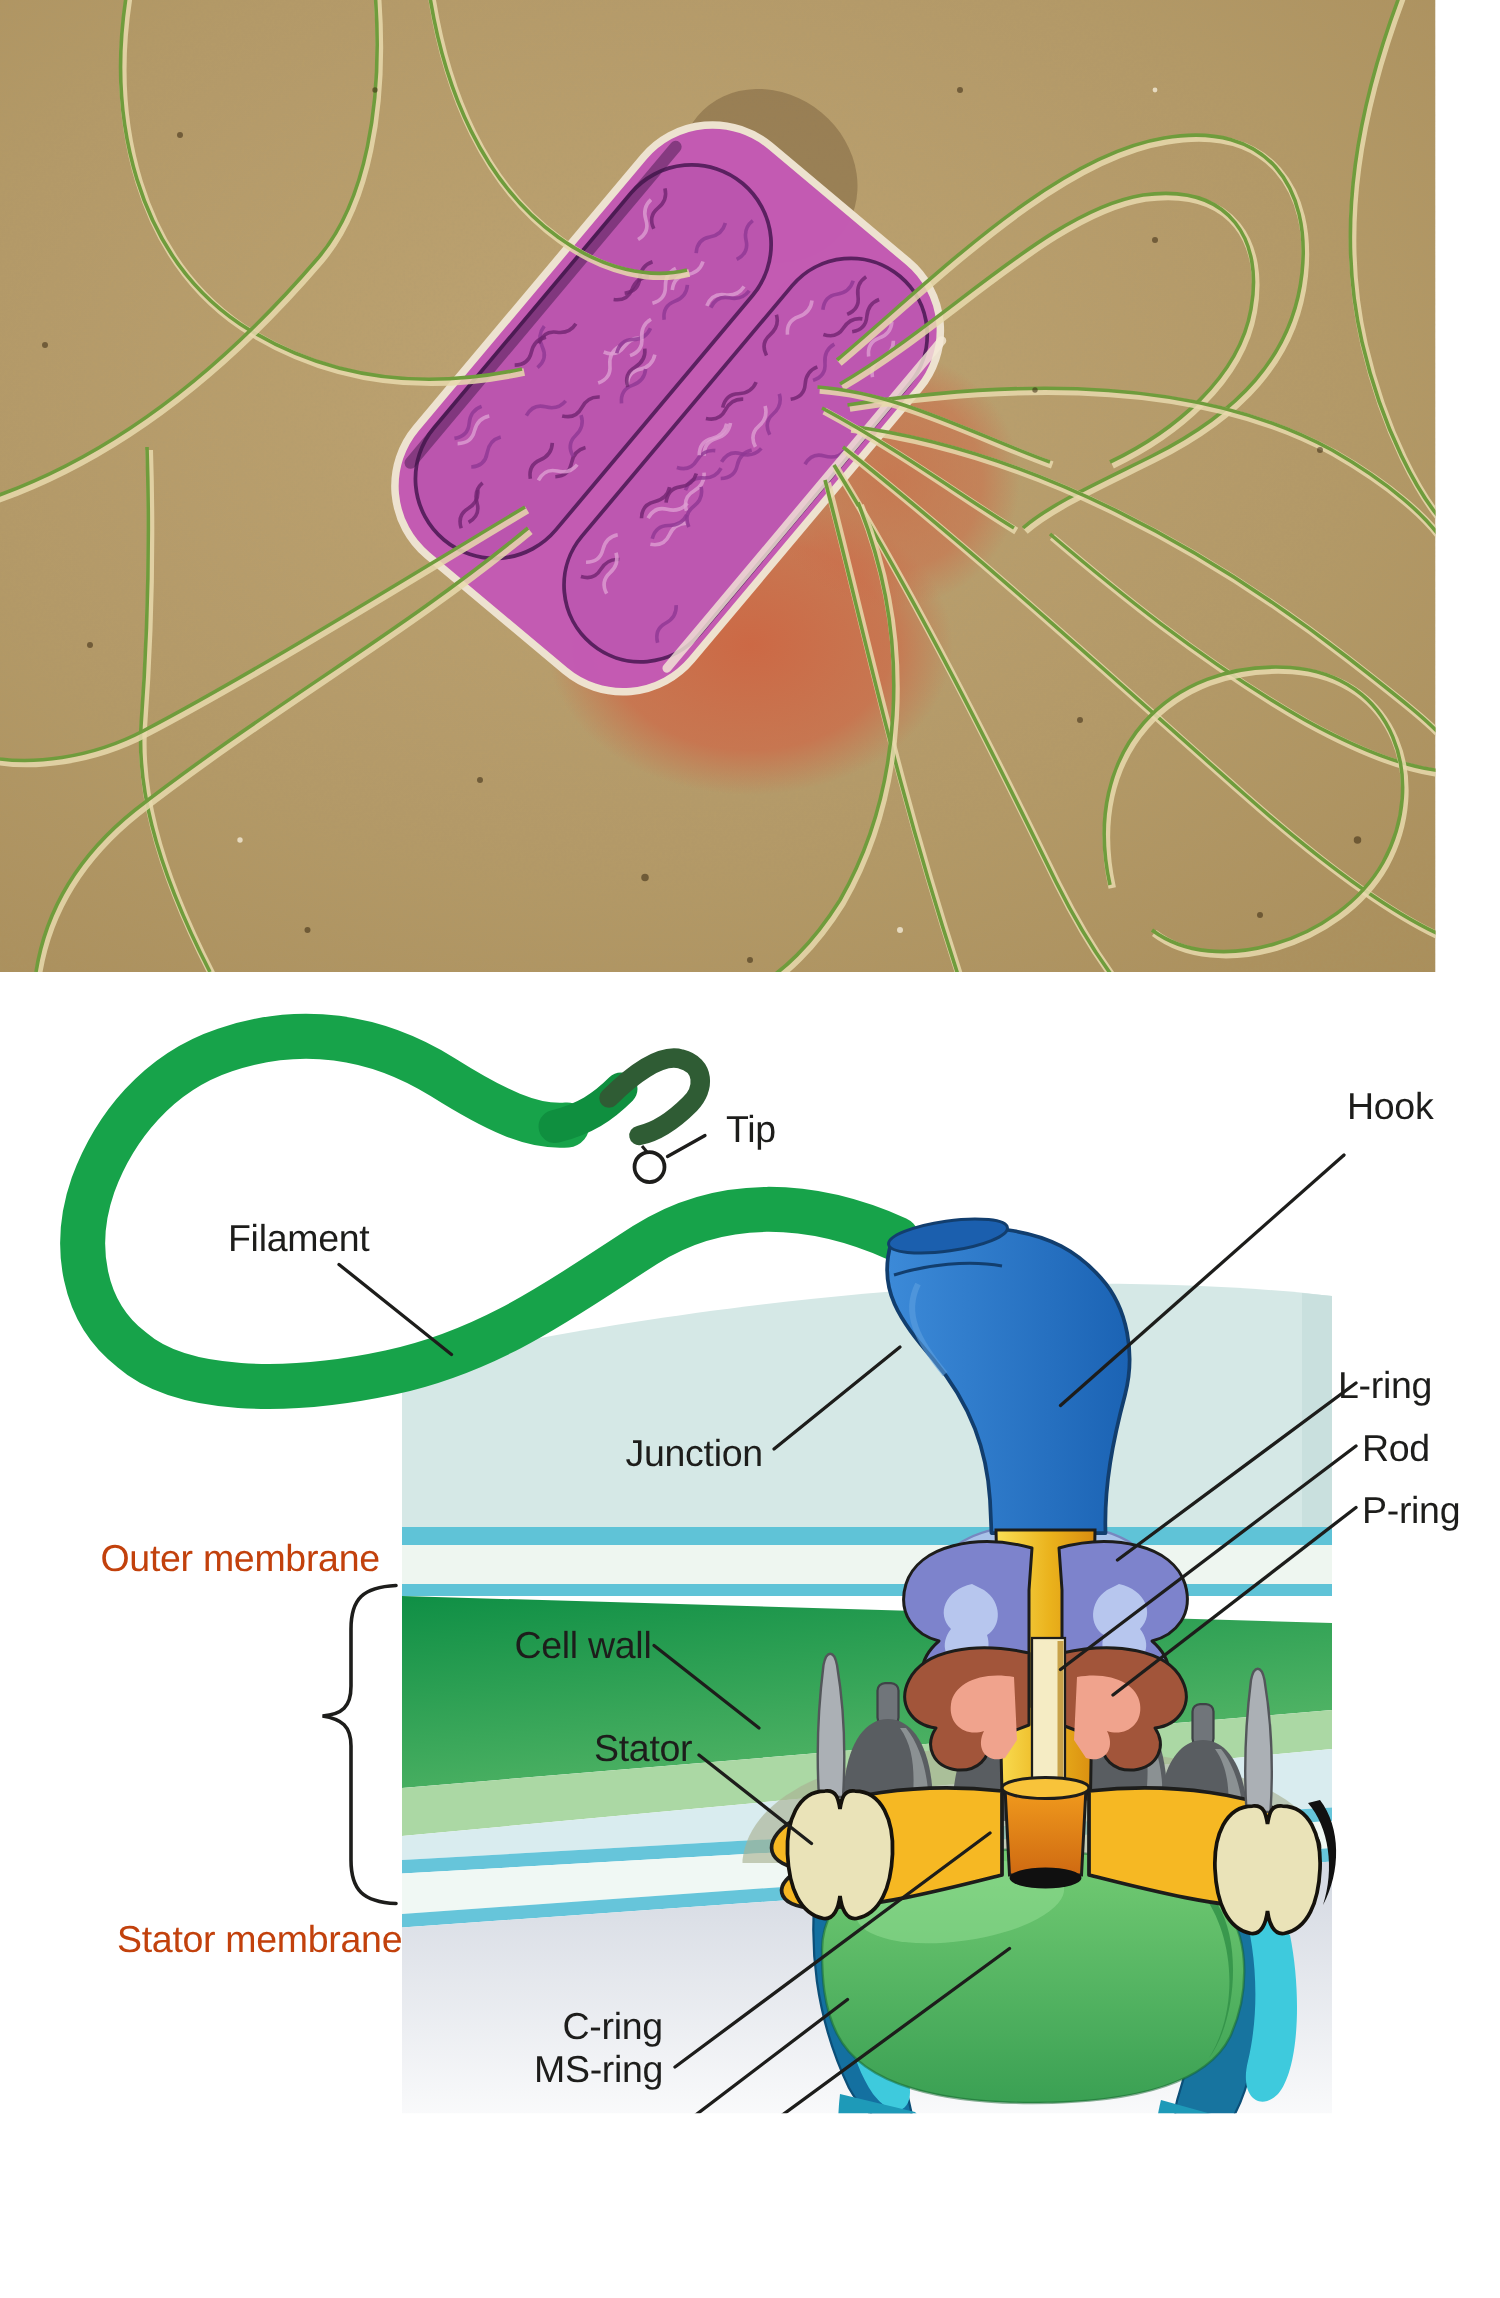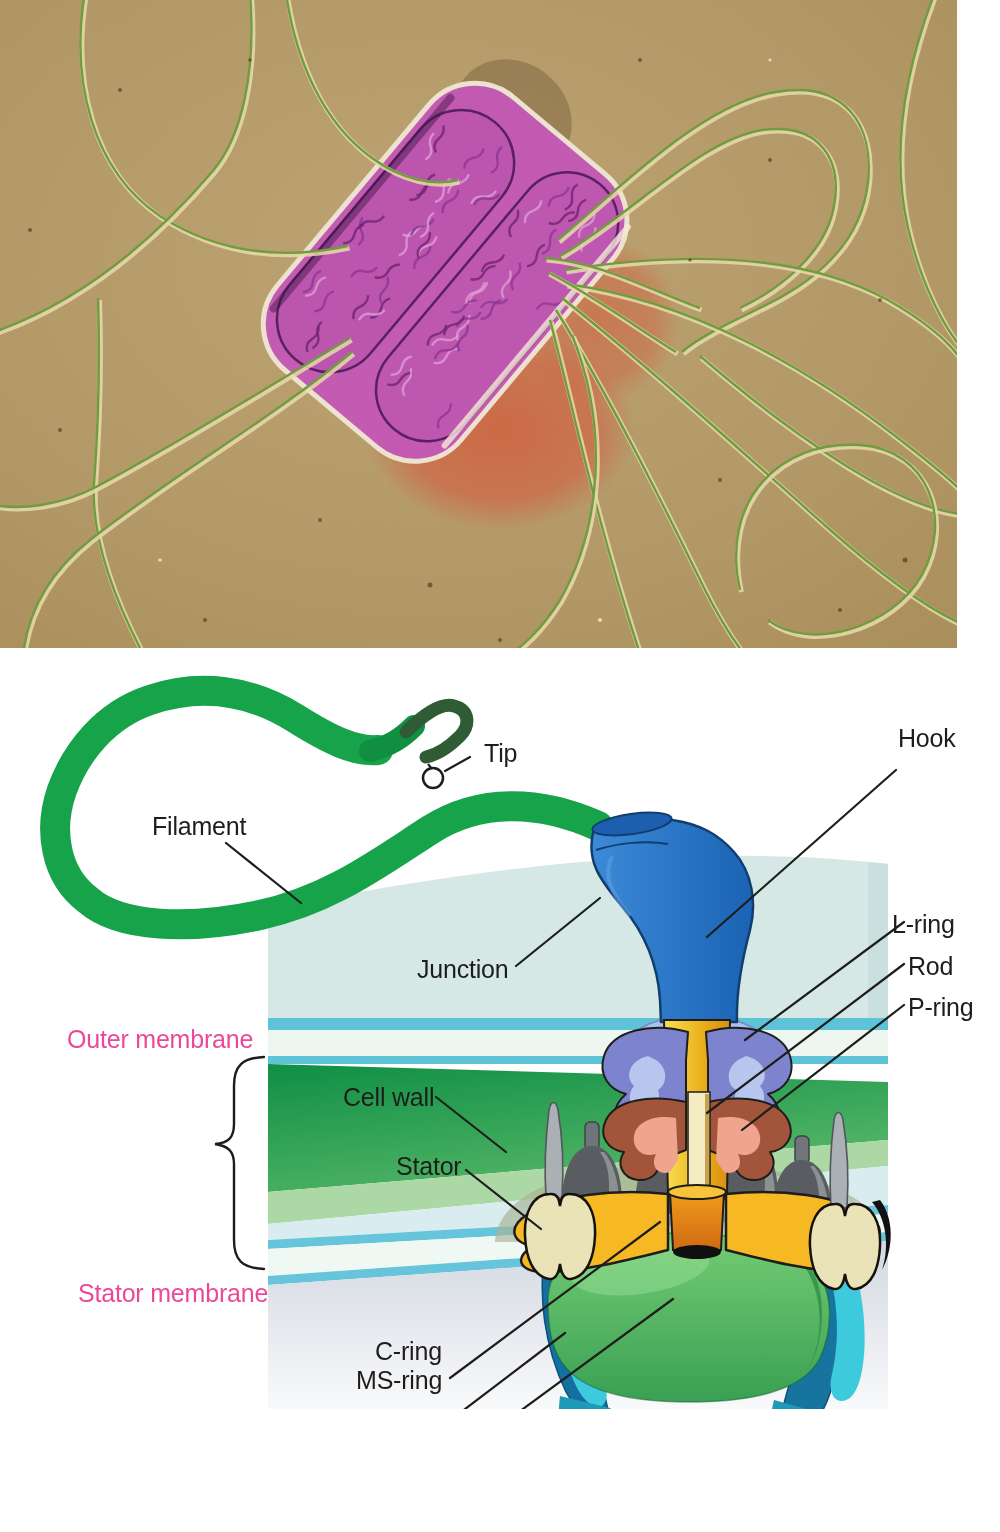--- a/index.html
+++ b/index.html
@@ -3,21 +3,21 @@
 <meta charset="utf-8">
 <style>
   html,body{margin:0;padding:0;background:#ffffff;}
   #page{position:relative;width:1000px;height:1409px;background:#ffffff;overflow:hidden;
         font-family:Liberation Sans, sans-serif;}
   svg{position:absolute;display:block;}
   #micro-svg{left:0;top:0;}
   #diagram-svg{left:0;top:655px;}
   .lbl{position:absolute;font-size:25px;line-height:1.3;color:#1d1d1b;letter-spacing:-0.2px;
        white-space:nowrap;}
-  .lbl.teal{color:#ec4899;}
+  .lbl.teal{color:#c2410c;}
 </style>
 </head>
 <body>
 
 <div id="page">
 
   <svg id="micro-svg" width="957" height="648" viewBox="0 0 957 648">
     <defs>
       <radialGradient id="tanGrad" cx="45%" cy="40%" r="85%">
         <stop offset="0%" stop-color="#c0a573"></stop>

